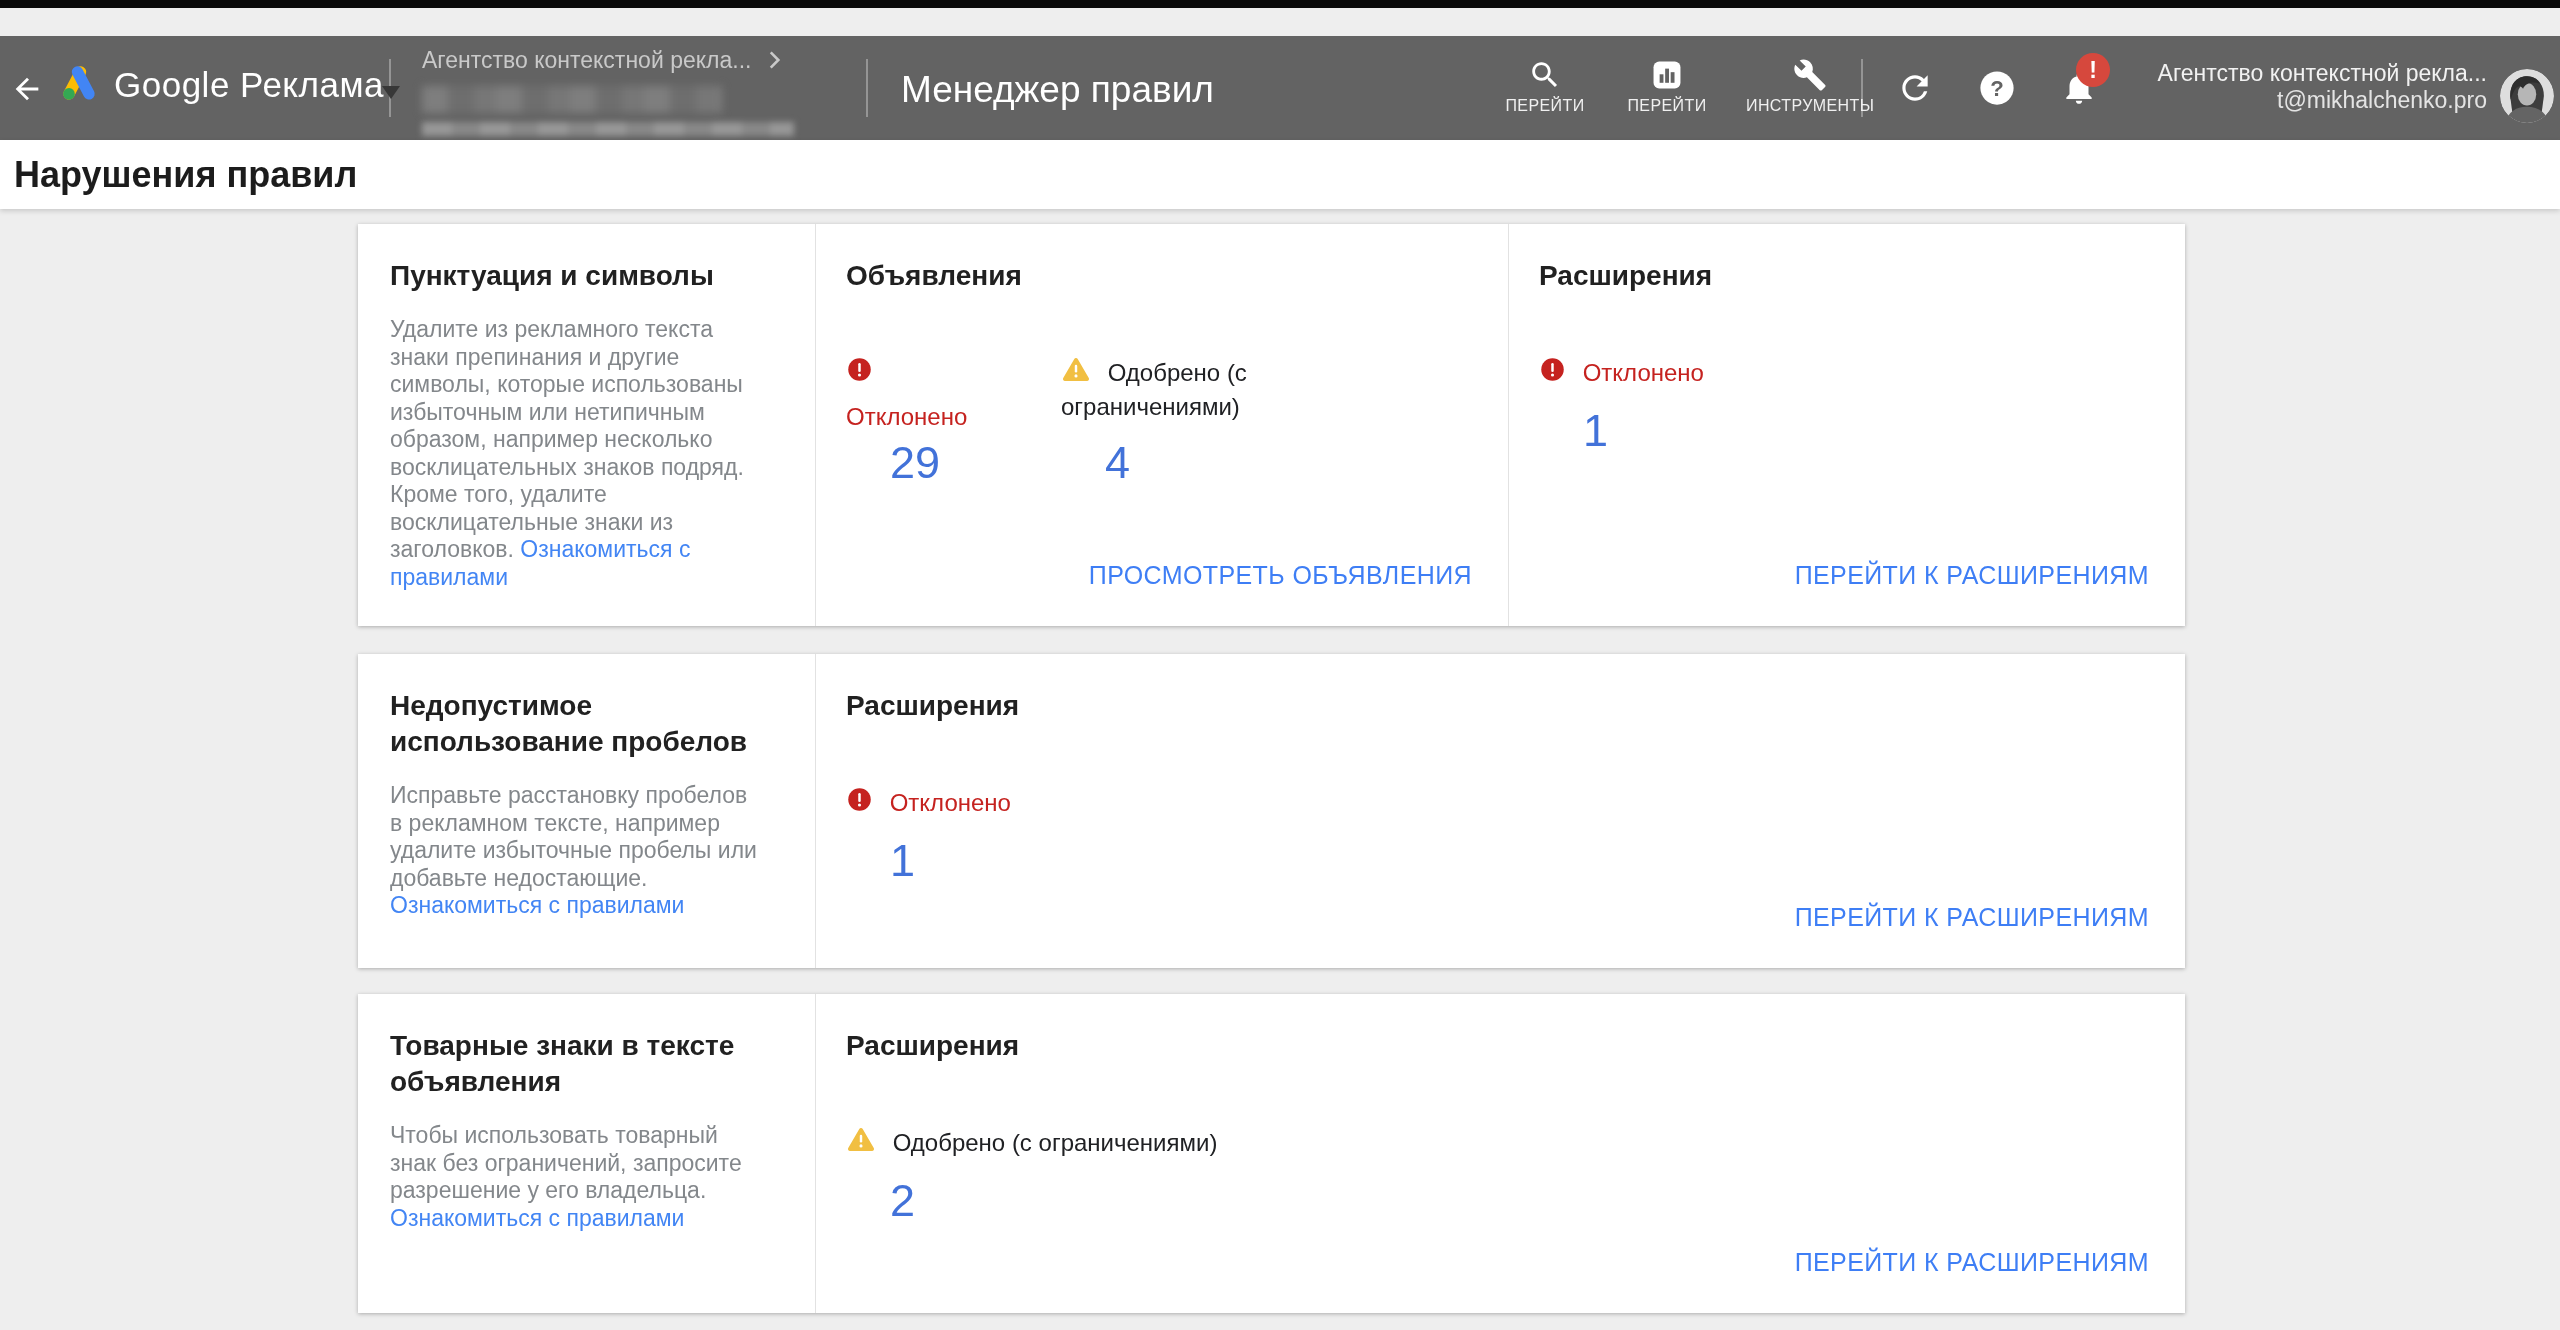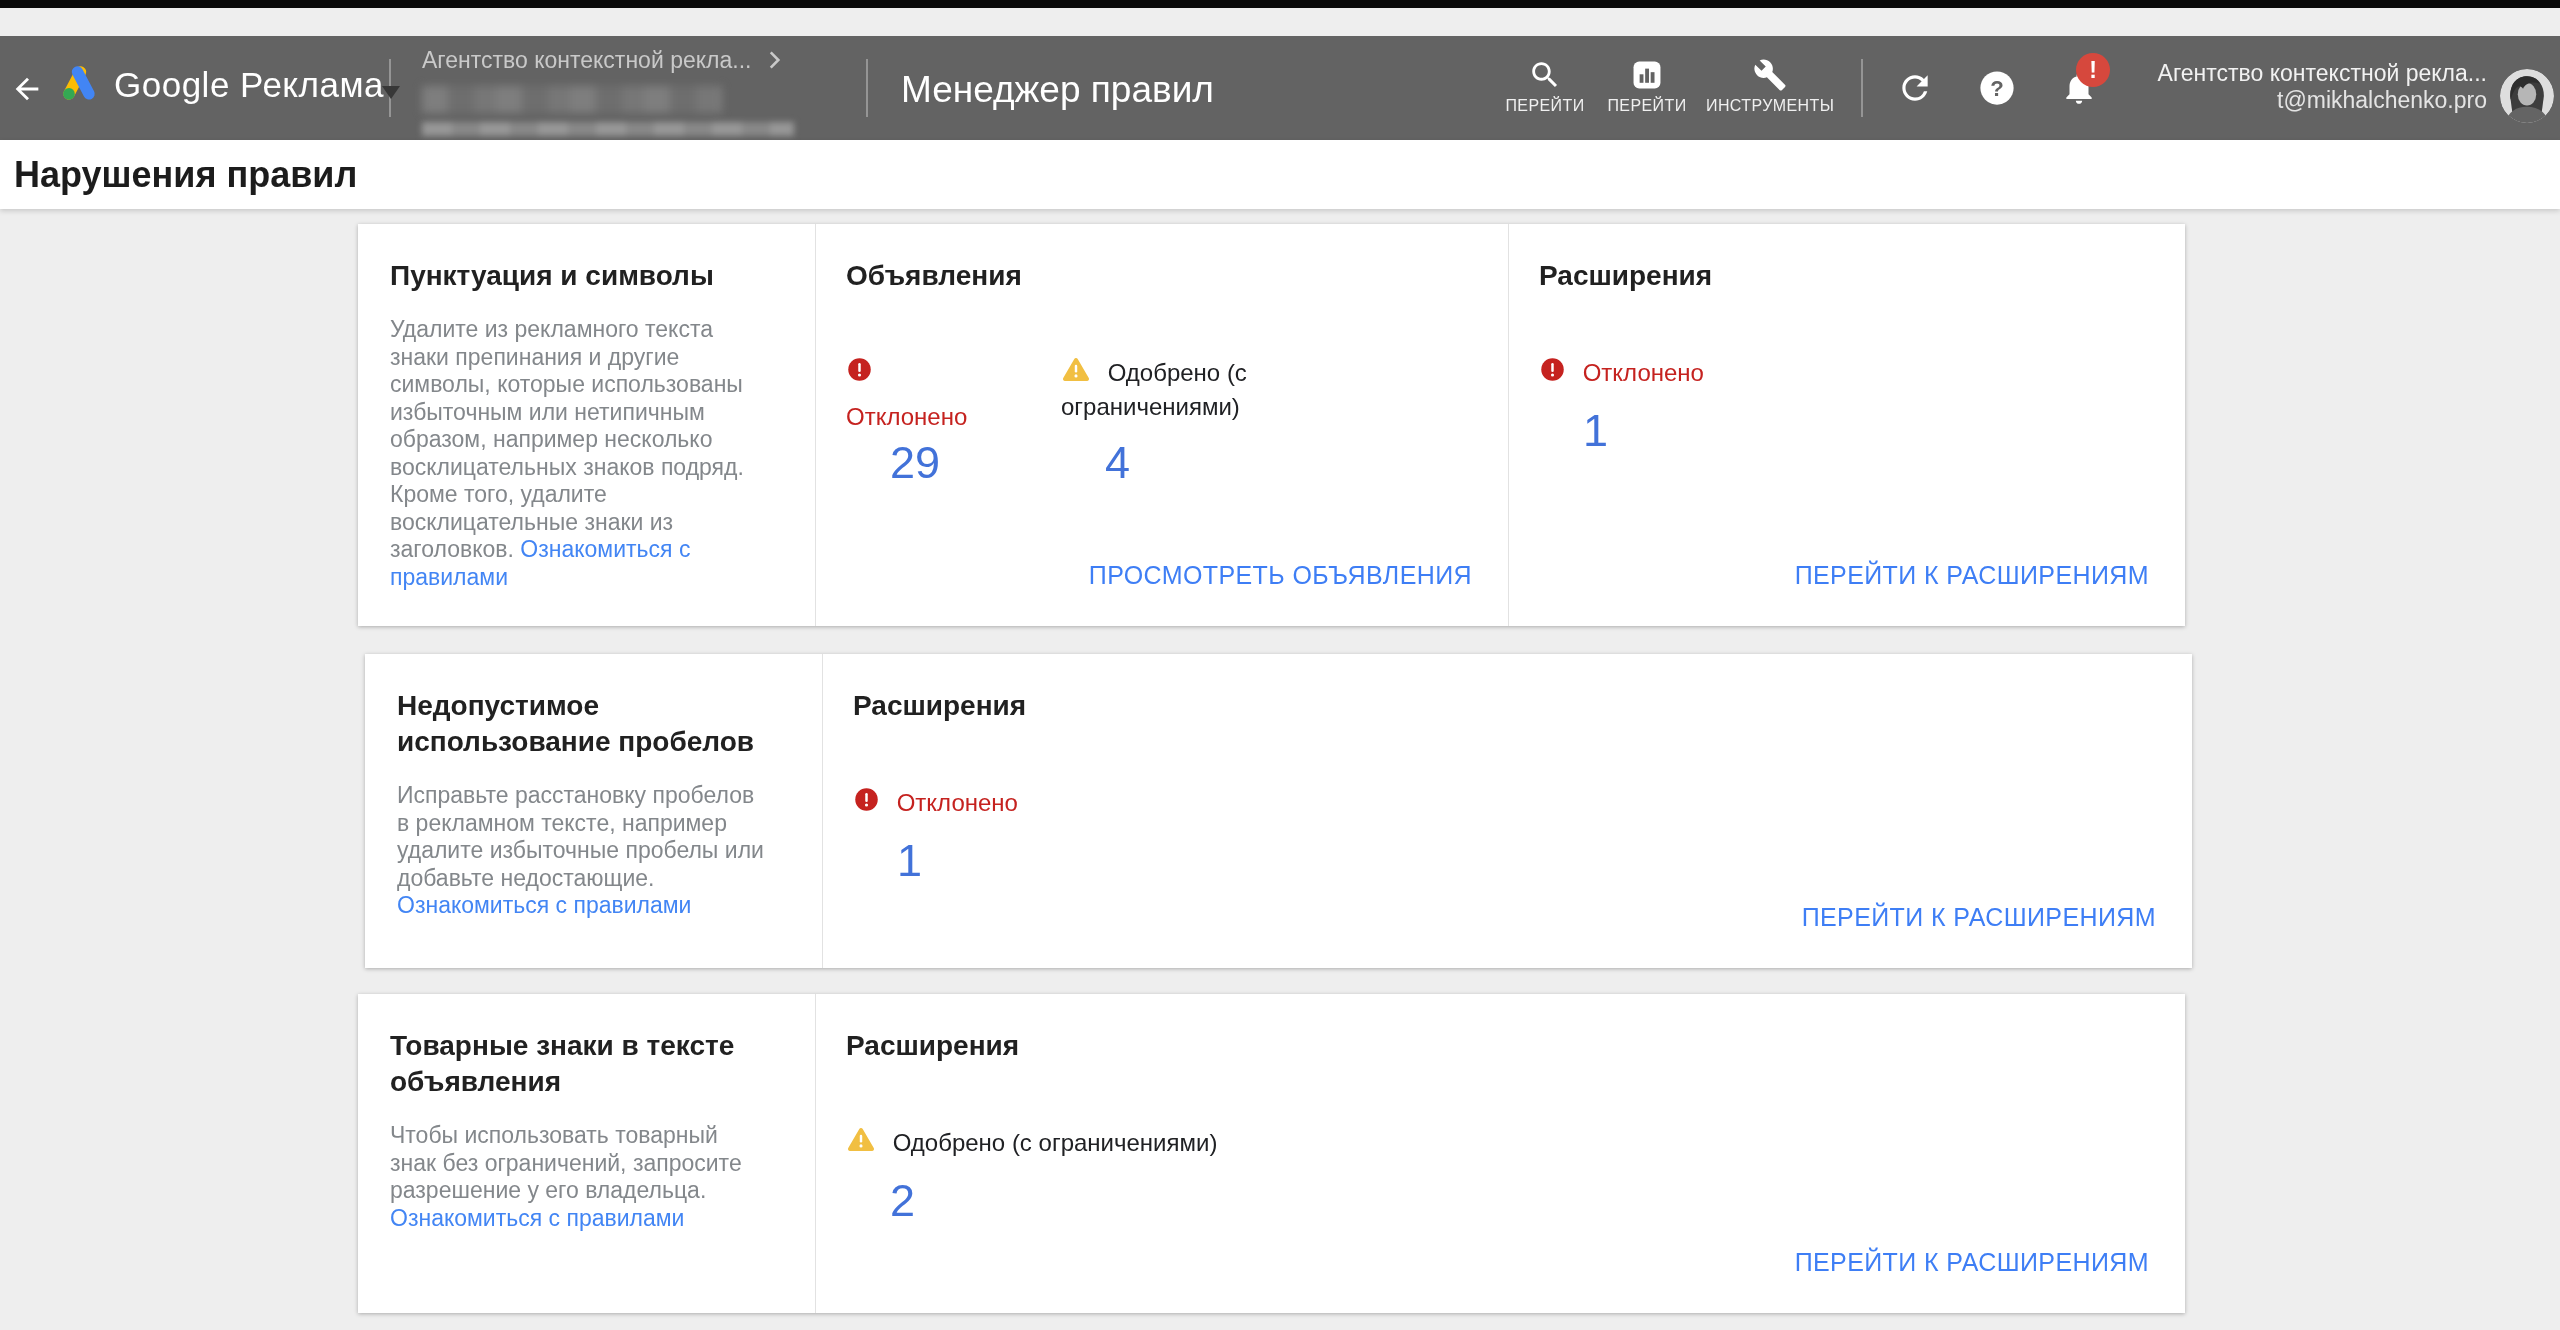--- a/index.html
+++ b/index.html
@@ -24,21 +24,21 @@
     filter:blur(4px); }
   .blur2 { margin-top:9px; width:372px; height:14px;
     background:repeating-linear-gradient(90deg,#979797 0 30px,#888 30px 58px);
     filter:blur(3px); }
   .acct-caret { position:absolute; left:382px; top:50px; width:0; height:0;
     border-left:9px solid transparent; border-right:9px solid transparent;
     border-top:13px solid #383838; cursor:pointer; }
 
   .tb-title { position:absolute; left:901px; top:33px; font-size:37px; font-weight:400; color:#fff; }
 
-  .tb-nav { position:absolute; left:1502px; top:22px; display:flex; gap:16px; }
+  .tb-nav { position:absolute; left:1502px; top:22px; display:flex; gap:36px; }
   .nav-item { display:flex; flex-direction:column; align-items:center; gap:5px; cursor:pointer; min-width:86px; }
   .nav-item svg { width:34px; height:34px; }
   .nav-label { font-size:16px; color:#f0f0f0; letter-spacing:.4px; white-space:nowrap; }
 
   .tb-quick { position:absolute; left:1896px; top:33px; display:flex; gap:44px; align-items:center; }
   .quick-btn { position:relative; width:38px; height:38px; cursor:pointer; }
   .quick-btn svg { width:38px; height:38px; }
   .notif-badge { position:absolute; left:16px; top:-16px; width:34px; height:34px; border-radius:50%;
     background:#d6483d; color:#fff; font-size:23px; font-weight:bold;
     display:flex; align-items:center; justify-content:center; }
@@ -52,21 +52,21 @@
   
   .page-heading-bar { height:69px; background:#fff; box-shadow:0 2px 5px rgba(0,0,0,.16);
     position:relative; z-index:2; display:flex; align-items:center; padding-left:14px; }
   .page-heading { font-size:36px; font-weight:bold; color:#1c1c1c; }
 
   
   .content { padding:15px 0 0 358px; }
   .card { width:1827px; background:#fff; box-shadow:0 1px 4px rgba(0,0,0,.28);
     display:flex; margin-bottom:28px; }
   .card--1 { min-height:402px; }
-  .card--2 { min-height:314px; margin-bottom:26px;margin-left:7px; }
+  .card--2 { min-height:314px; margin-bottom:26px; }
   .card--3 { min-height:319px; }
 
   .card-left { width:458px; flex:none; border-right:1px solid #e2e2e2; padding:34px 58px 30px 32px; }
   .card-title { font-size:28px; font-weight:bold; color:#212121; line-height:36px; margin-bottom:22px; }
   .card-desc { font-size:23px; color:#83878b; line-height:27.5px; }
   .inline-link { color:#4285f4; cursor:pointer; }
 
   .section { position:relative; flex:1; padding:34px 36px 30px 30px; }
   .section--mid { flex:none; width:693px; border-right:1px solid #e2e2e2; }
   .section-title { font-size:28px; font-weight:bold; color:#212121; line-height:36px; }

